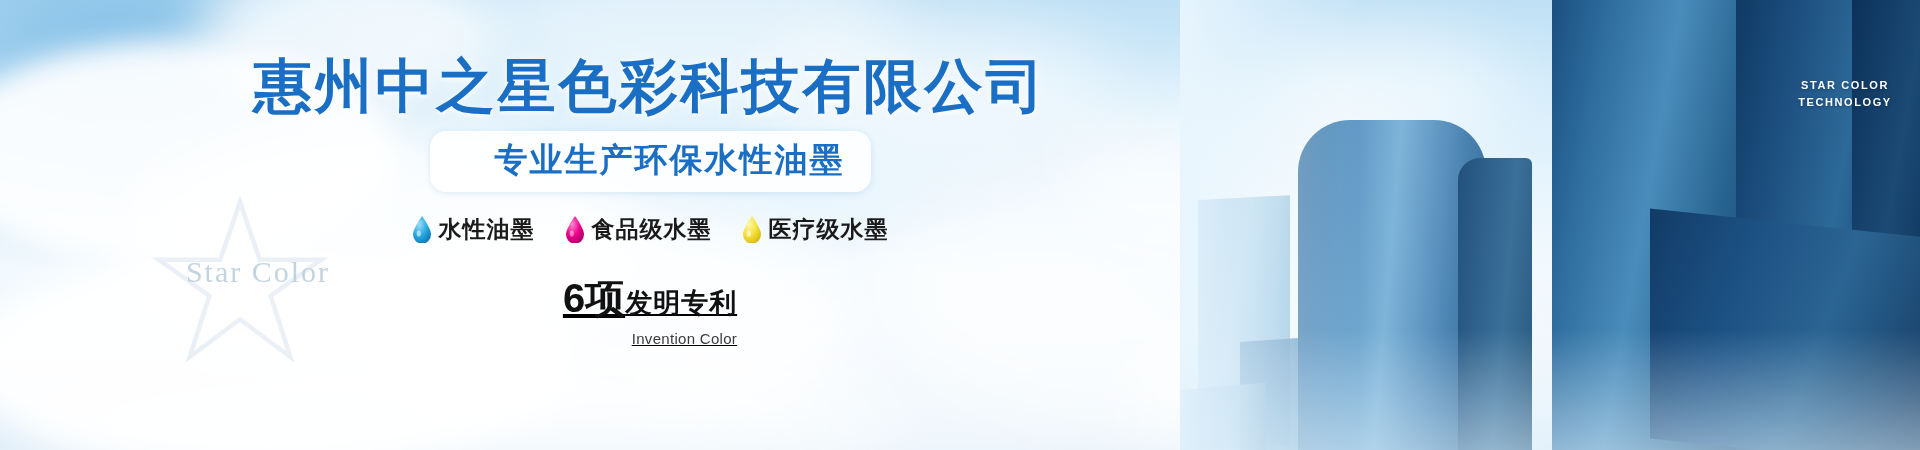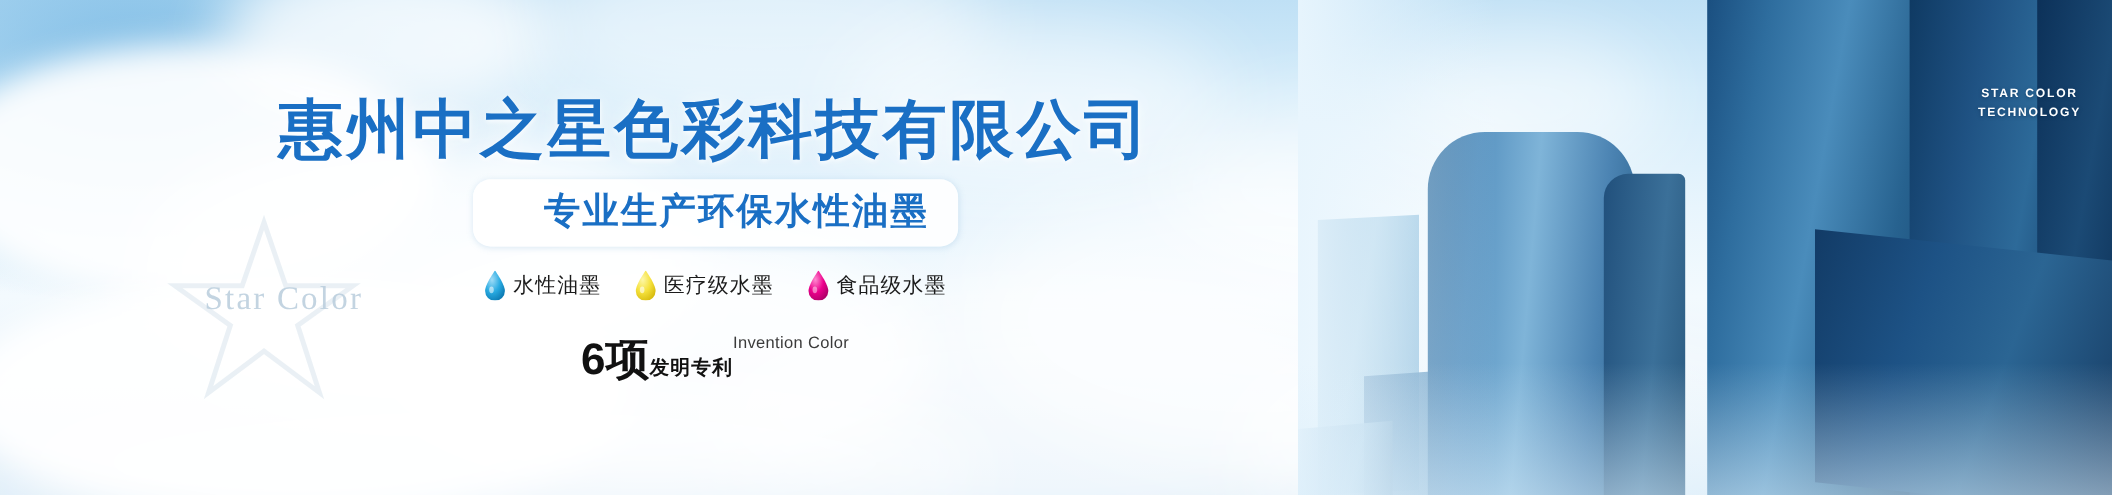--- a/index.html
+++ b/index.html
@@ -122,21 +122,21 @@
     text-shadow:0 1px 3px rgba(0,40,80,.6);
   }
 
   
   .content{
     position:absolute;left:0;top:0;width:1300px;height:450px;
     display:flex;flex-direction:column;align-items:center;
   }
 
   .company-title{
-    margin-top:88px;
+    margin-top:56px;
     font-size:58px;font-weight:bold;color:#1a6fc4;
     letter-spacing:3px;line-height:1.05;white-space:nowrap;
     text-shadow:0 2px 5px rgba(255,255,255,.85), 0 0 18px rgba(255,255,255,.6);
   }
 
   .tagline-pill{
     margin-top:14px;
     background:rgba(255,255,255,.88);
     border-radius:16px;
     padding:7px 26px 9px 26px;
@@ -147,30 +147,30 @@
     white-space:nowrap;
     margin-left:39px;
   }
 
   .features{
     margin-top:22px;display:flex;align-items:center;gap:30px;
   }
   .feature{display:flex;align-items:center;gap:7px;}
   .feature .drop{width:20px;height:27px;display:block;}
   .feature .flabel{
-    font-size:19px;font-weight:normal;color:#1b1b1b;letter-spacing:1px;white-space:nowrap;
+    font-size:23px;font-weight:bold;color:#1b1b1b;letter-spacing:1px;white-space:nowrap;
   }
 
   .badges{
     margin-top:26px;display:flex;align-items:flex-start;gap:36px;
   }
-  .badge{display:flex;align-items:flex-start;}
+  .badge{display:flex;flex-direction:column;align-items:flex-end;text-decoration:underline;}
   .badge .line1{display:flex;align-items:baseline;white-space:nowrap;}
   .badge .big{font-size:40px;font-weight:bold;color:#111;letter-spacing:0px;}
-  .badge .small{font-size:18px;font-weight:bold;color:#111;letter-spacing:1px;}
+  .badge .small{font-size:27px;font-weight:bold;color:#111;letter-spacing:1px;}
   .badge .en{
     margin-top:4px;font-size:15px;color:#3b3b3b;letter-spacing:.3px;white-space:nowrap;
   }
 </style>
 </head>
 <body>
 
 <div class="banner">
 
   <div class="sky">
@@ -235,47 +235,47 @@
             </defs>
           <path d="M10 0 C10 0 19 12.5 19 18.6 A9 9 0 0 1 1 18.6 C1 12.5 10 0 10 0 Z" fill="url(#g1)"></path>
           <ellipse cx="6.8" cy="17.5" rx="2.1" ry="3.1" fill="rgba(255,255,255,.55)"></ellipse>
         </svg>
         <span class="flabel">水性油墨</span>
       </div>
 
       <div class="feature">
         <svg class="drop" viewBox="0 0 20 27">
           <defs>
+              <radialGradient id="g2" cx="35%" cy="30%" r="75%">
+            <stop offset="0%" stop-color="#ff8ad0"></stop>
+                <stop offset="55%" stop-color="#EC008C"></stop>
+            <stop offset="100%" stop-color="#b00069"></stop>
+              </radialGradient>
+            </defs>
+          <path d="M10 0 C10 0 19 12.5 19 18.6 A9 9 0 0 1 1 18.6 C1 12.5 10 0 10 0 Z" fill="url(#g2)"></path>
+          <ellipse cx="6.8" cy="17.5" rx="2.1" ry="3.1" fill="rgba(255,255,255,.45)"></ellipse>
+        </svg>
+        <span class="flabel">食品级水墨</span>
+      </div>
+
+      <div class="feature">
+        <svg class="drop" viewBox="0 0 20 27">
+          <defs>
               <radialGradient id="g3" cx="35%" cy="30%" r="75%">
             <stop offset="0%" stop-color="#fdf7a8"></stop>
                 <stop offset="55%" stop-color="#F5E13C"></stop>
             <stop offset="100%" stop-color="#d9bd10"></stop>
               </radialGradient>
             </defs>
           <path d="M10 0 C10 0 19 12.5 19 18.6 A9 9 0 0 1 1 18.6 C1 12.5 10 0 10 0 Z" fill="url(#g3)"></path>
           <ellipse cx="6.8" cy="17.5" rx="2.1" ry="3.1" fill="rgba(255,255,255,.6)"></ellipse>
         </svg>
         <span class="flabel">医疗级水墨</span>
       </div>
 
-      <div class="feature">
-        <svg class="drop" viewBox="0 0 20 27">
-          <defs>
-              <radialGradient id="g2" cx="35%" cy="30%" r="75%">
-            <stop offset="0%" stop-color="#ff8ad0"></stop>
-                <stop offset="55%" stop-color="#EC008C"></stop>
-            <stop offset="100%" stop-color="#b00069"></stop>
-              </radialGradient>
-            </defs>
-          <path d="M10 0 C10 0 19 12.5 19 18.6 A9 9 0 0 1 1 18.6 C1 12.5 10 0 10 0 Z" fill="url(#g2)"></path>
-          <ellipse cx="6.8" cy="17.5" rx="2.1" ry="3.1" fill="rgba(255,255,255,.45)"></ellipse>
-        </svg>
-        <span class="flabel">食品级水墨</span>
-      </div>
-
     </div>
 
     <div class="badges">
 
       <div class="badge">
         <div class="line1">
           <span class="big">6项</span>
           <span class="small">发明专利</span>
         </div>
         <div class="en">Invention Color</div>

